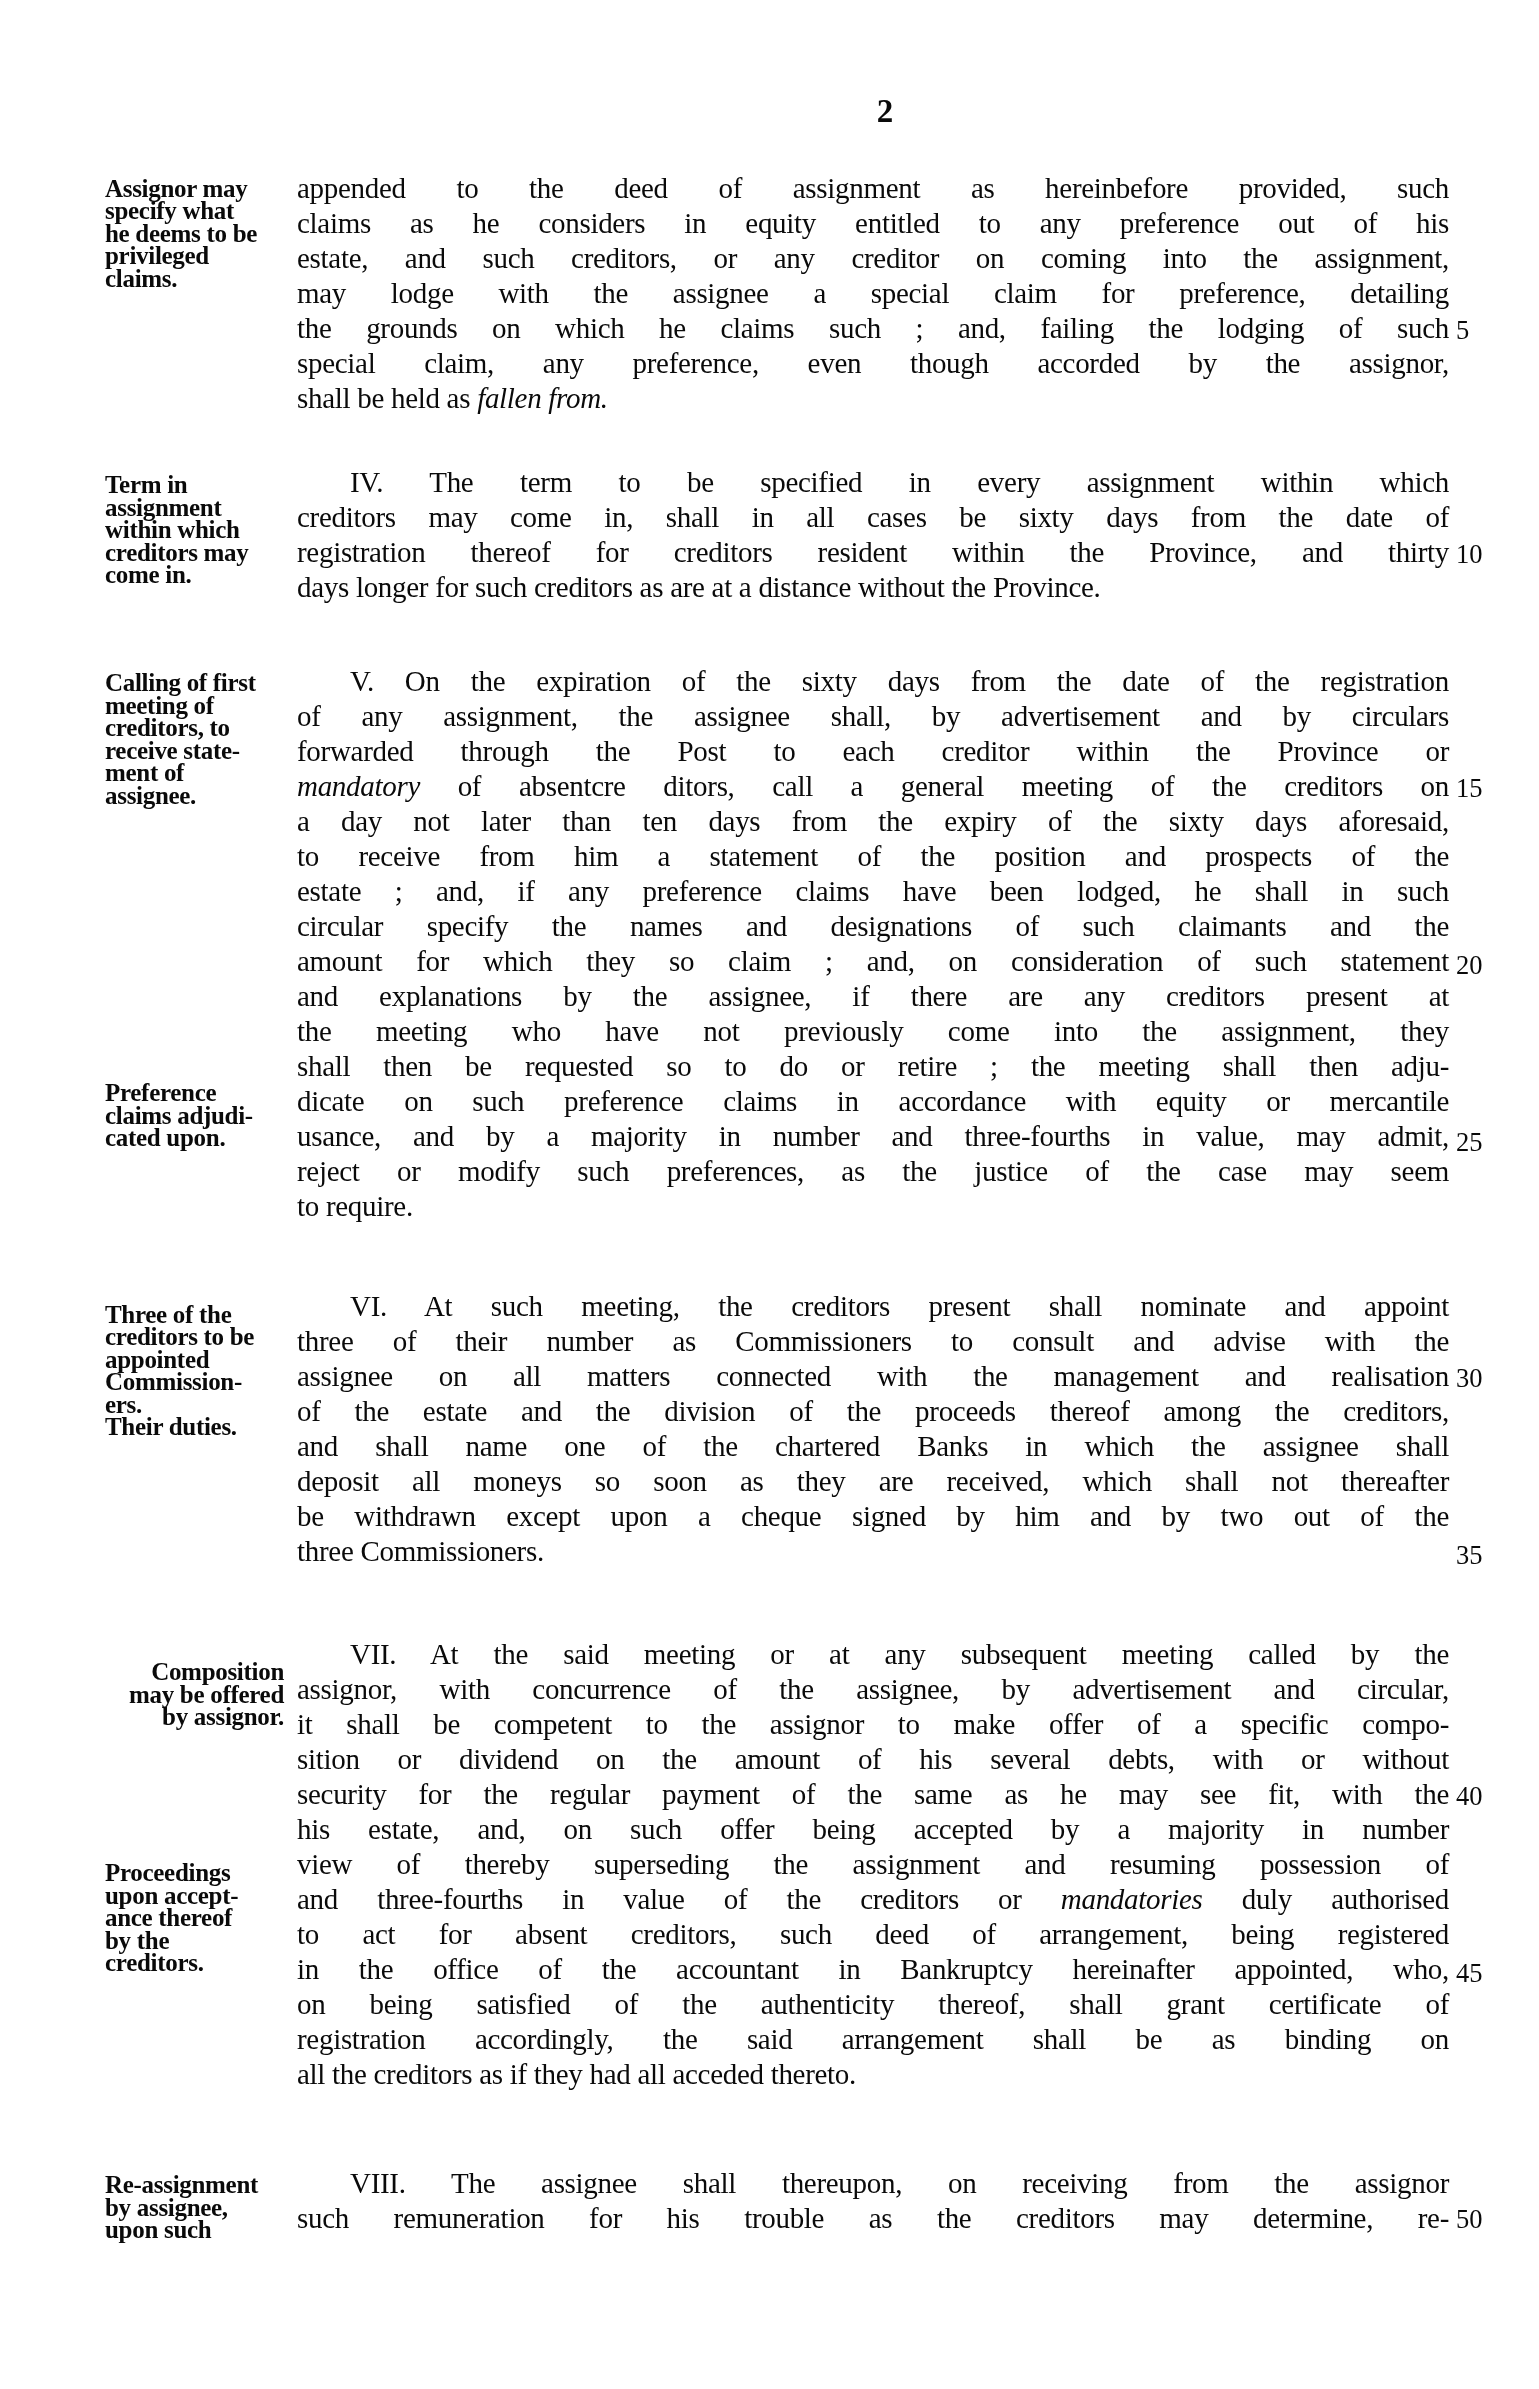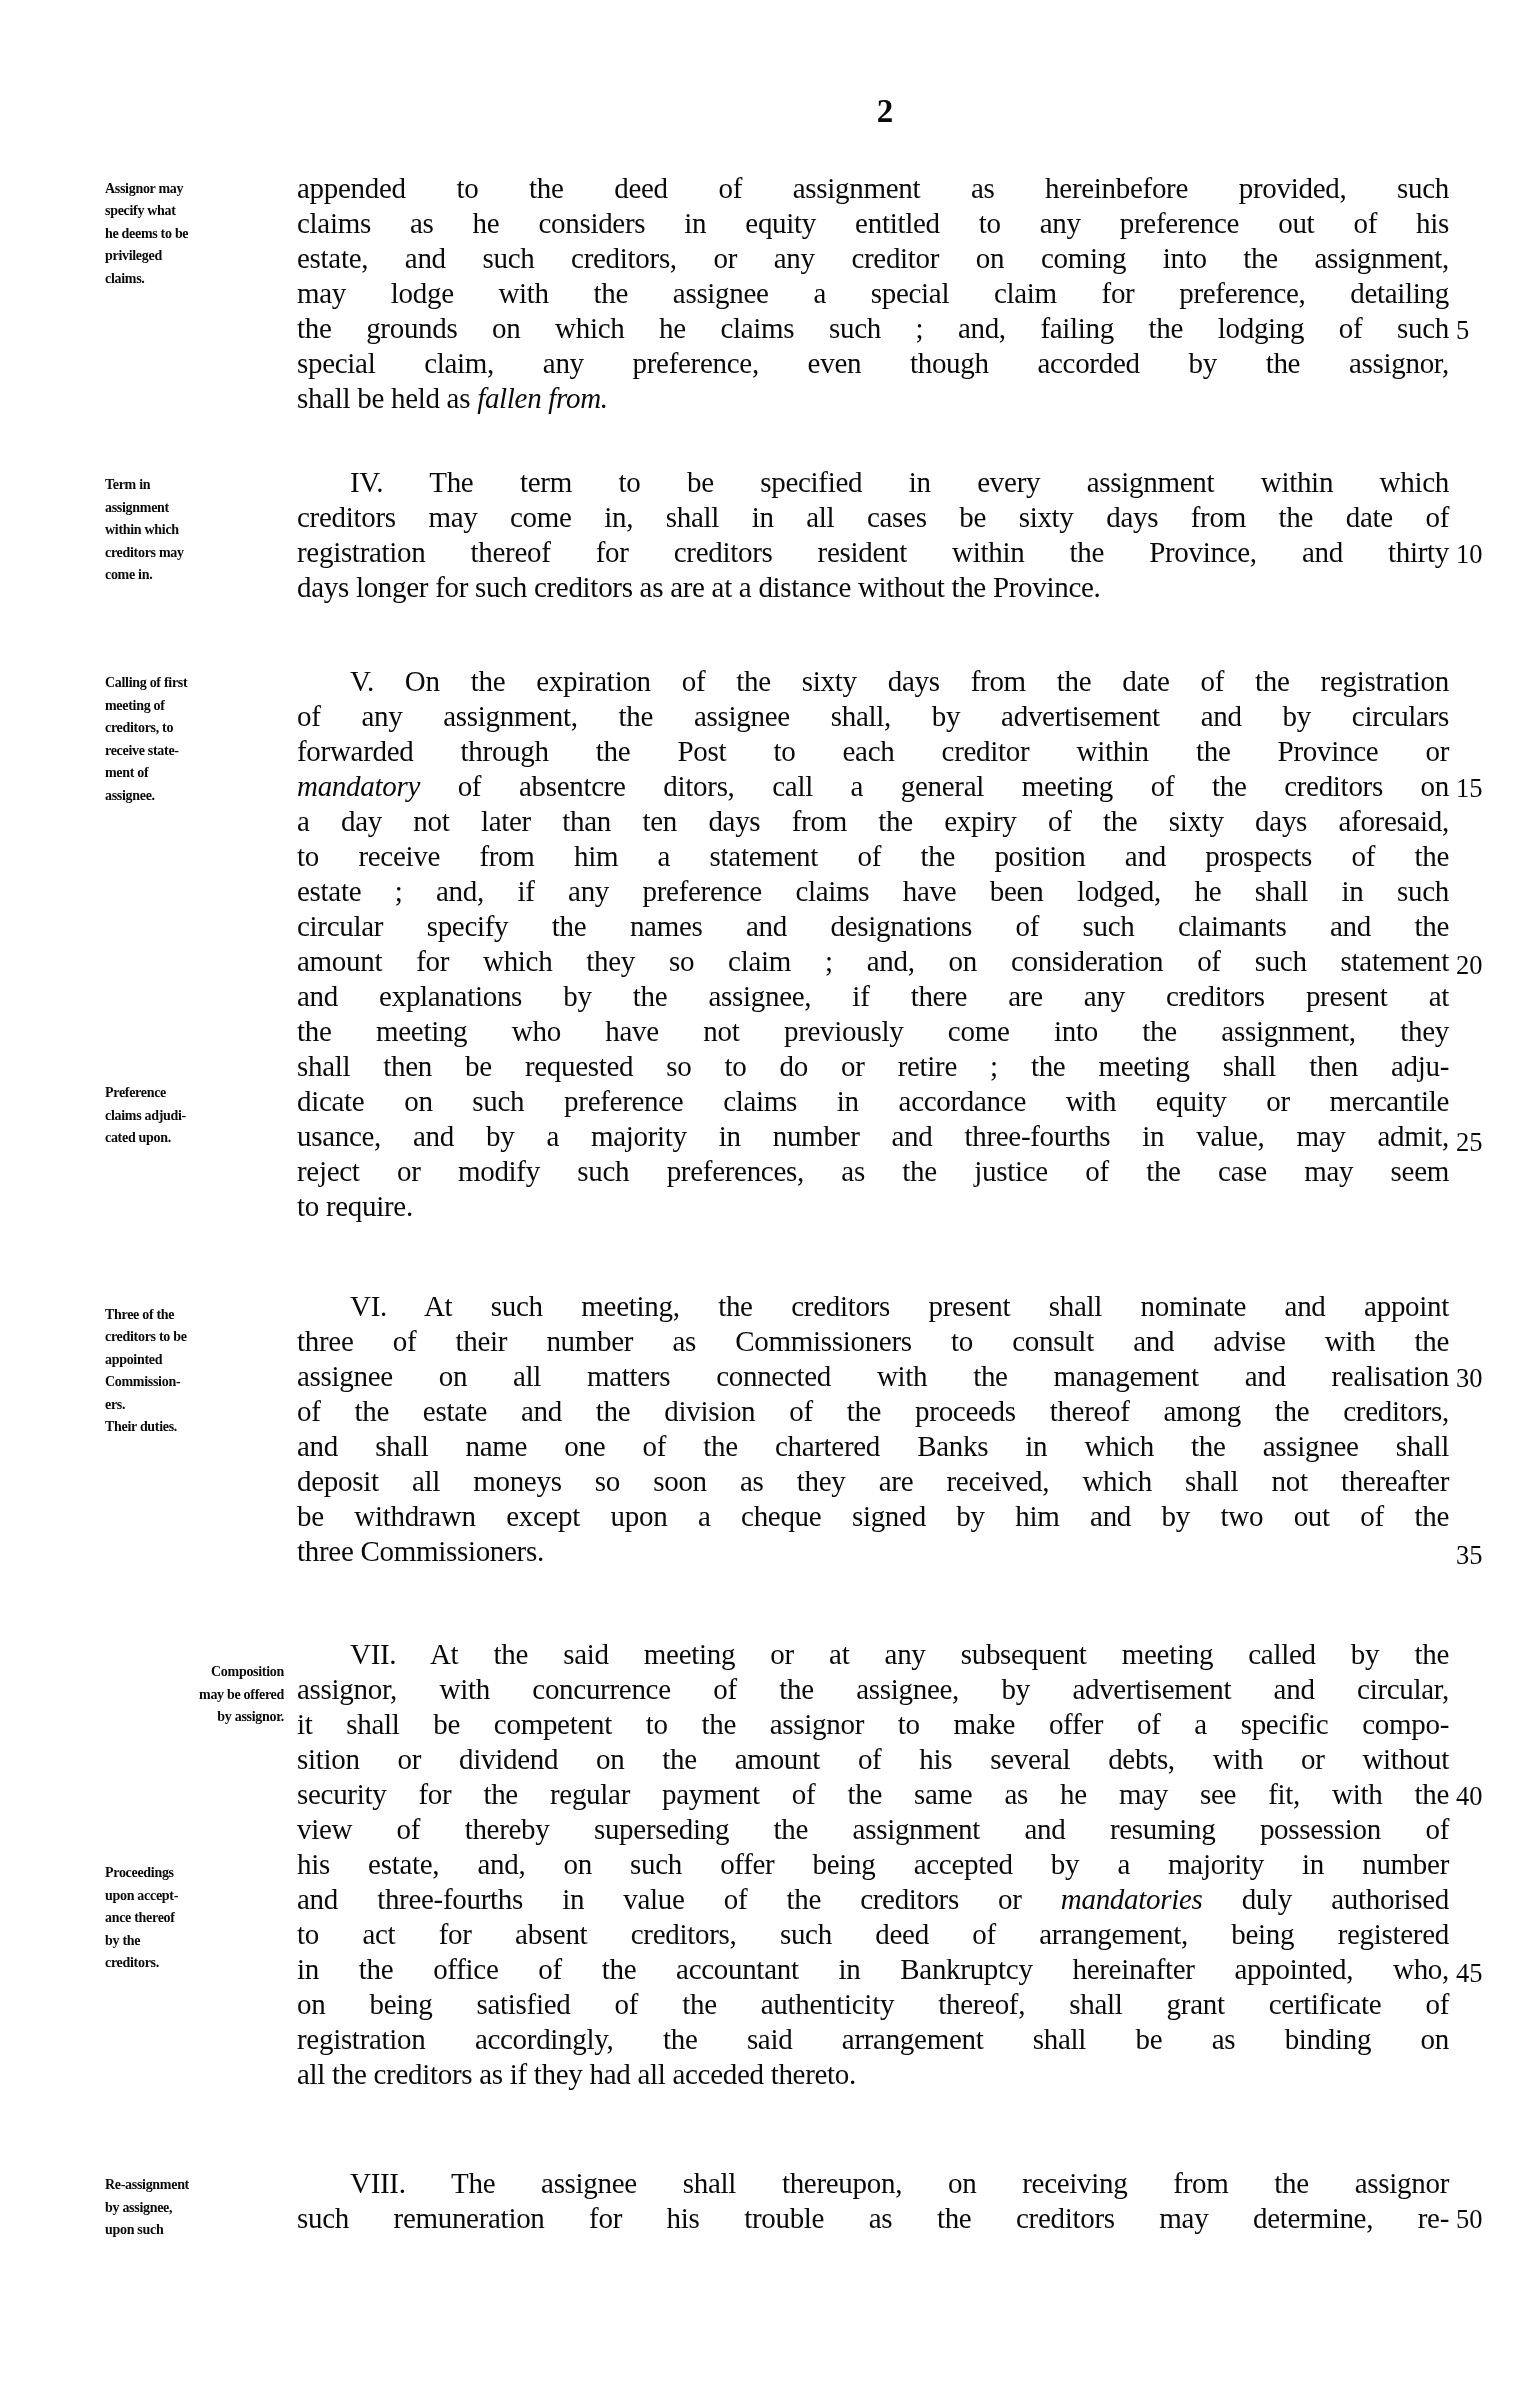--- a/index.html
+++ b/index.html
@@ -10,21 +10,21 @@
   }
   .page-number {
     position: absolute; top: 93px; left: 862px; width: 46px;
     text-align: center; font-size: 33px; font-weight: bold;
   }
   .section {
     position: absolute; left: 0; width: 1540px;
   }
   .margin-note {
     position: absolute; left: 105px; width: 179px;
-    font-size: 14px; line-height: 22.5px; font-weight: bold;
+    font-size: 25px; line-height: 22.5px; font-weight: bold;
     letter-spacing: -0.3px;
   }
   .body-text {
     position: absolute; left: 297px; width: 1152px;
     font-size: 29px; line-height: 35px;
   }
   .body-line {
     display: block; height: 35px; white-space: nowrap;
     text-align: justify; text-align-last: justify;
     letter-spacing: -0.3px;
@@ -160,22 +160,22 @@
     <div>ance thereof</div>
     <div>by the</div>
     <div>creditors.</div>
   </div>
   <div class="body-text">
     <span class="body-line indent"><span>VII.</span> <span>At the said meeting or at any subsequent meeting called by the</span></span>
     <span class="body-line">assignor, with concurrence of the assignee, by advertisement and circular,</span>
     <span class="body-line">it shall be competent to the assignor to make offer of a specific compo-</span>
     <span class="body-line">sition or dividend on the amount of his several debts, with or without</span>
     <span class="body-line">security for the regular payment of the same as he may see fit, with the</span>
+    <span class="body-line">his estate, and, on such offer being accepted by a majority in number</span>
     <span class="body-line">view of thereby superseding the assignment and resuming possession of</span>
-    <span class="body-line">his estate, and, on such offer being accepted by a majority in number</span>
     <span class="body-line"><span>and three-fourths in value of the creditors or</span> <span class="it">mandatories</span> <span>duly authorised</span></span>
     <span class="body-line">to act for absent creditors, such deed of arrangement, being registered</span>
     <span class="body-line">in the office of the accountant in Bankruptcy hereinafter appointed, who,</span>
     <span class="body-line">on being satisfied of the authenticity thereof, shall grant certificate of</span>
     <span class="body-line">registration accordingly, the said arrangement shall be as binding on</span>
     <span class="body-line last">all the creditors as if they had all acceded thereto.</span>
   </div>
   <div class="line-numbers">
     <span class="ln" style="top:142px;">40</span>
     <span class="ln" style="top:319px;">45</span>

